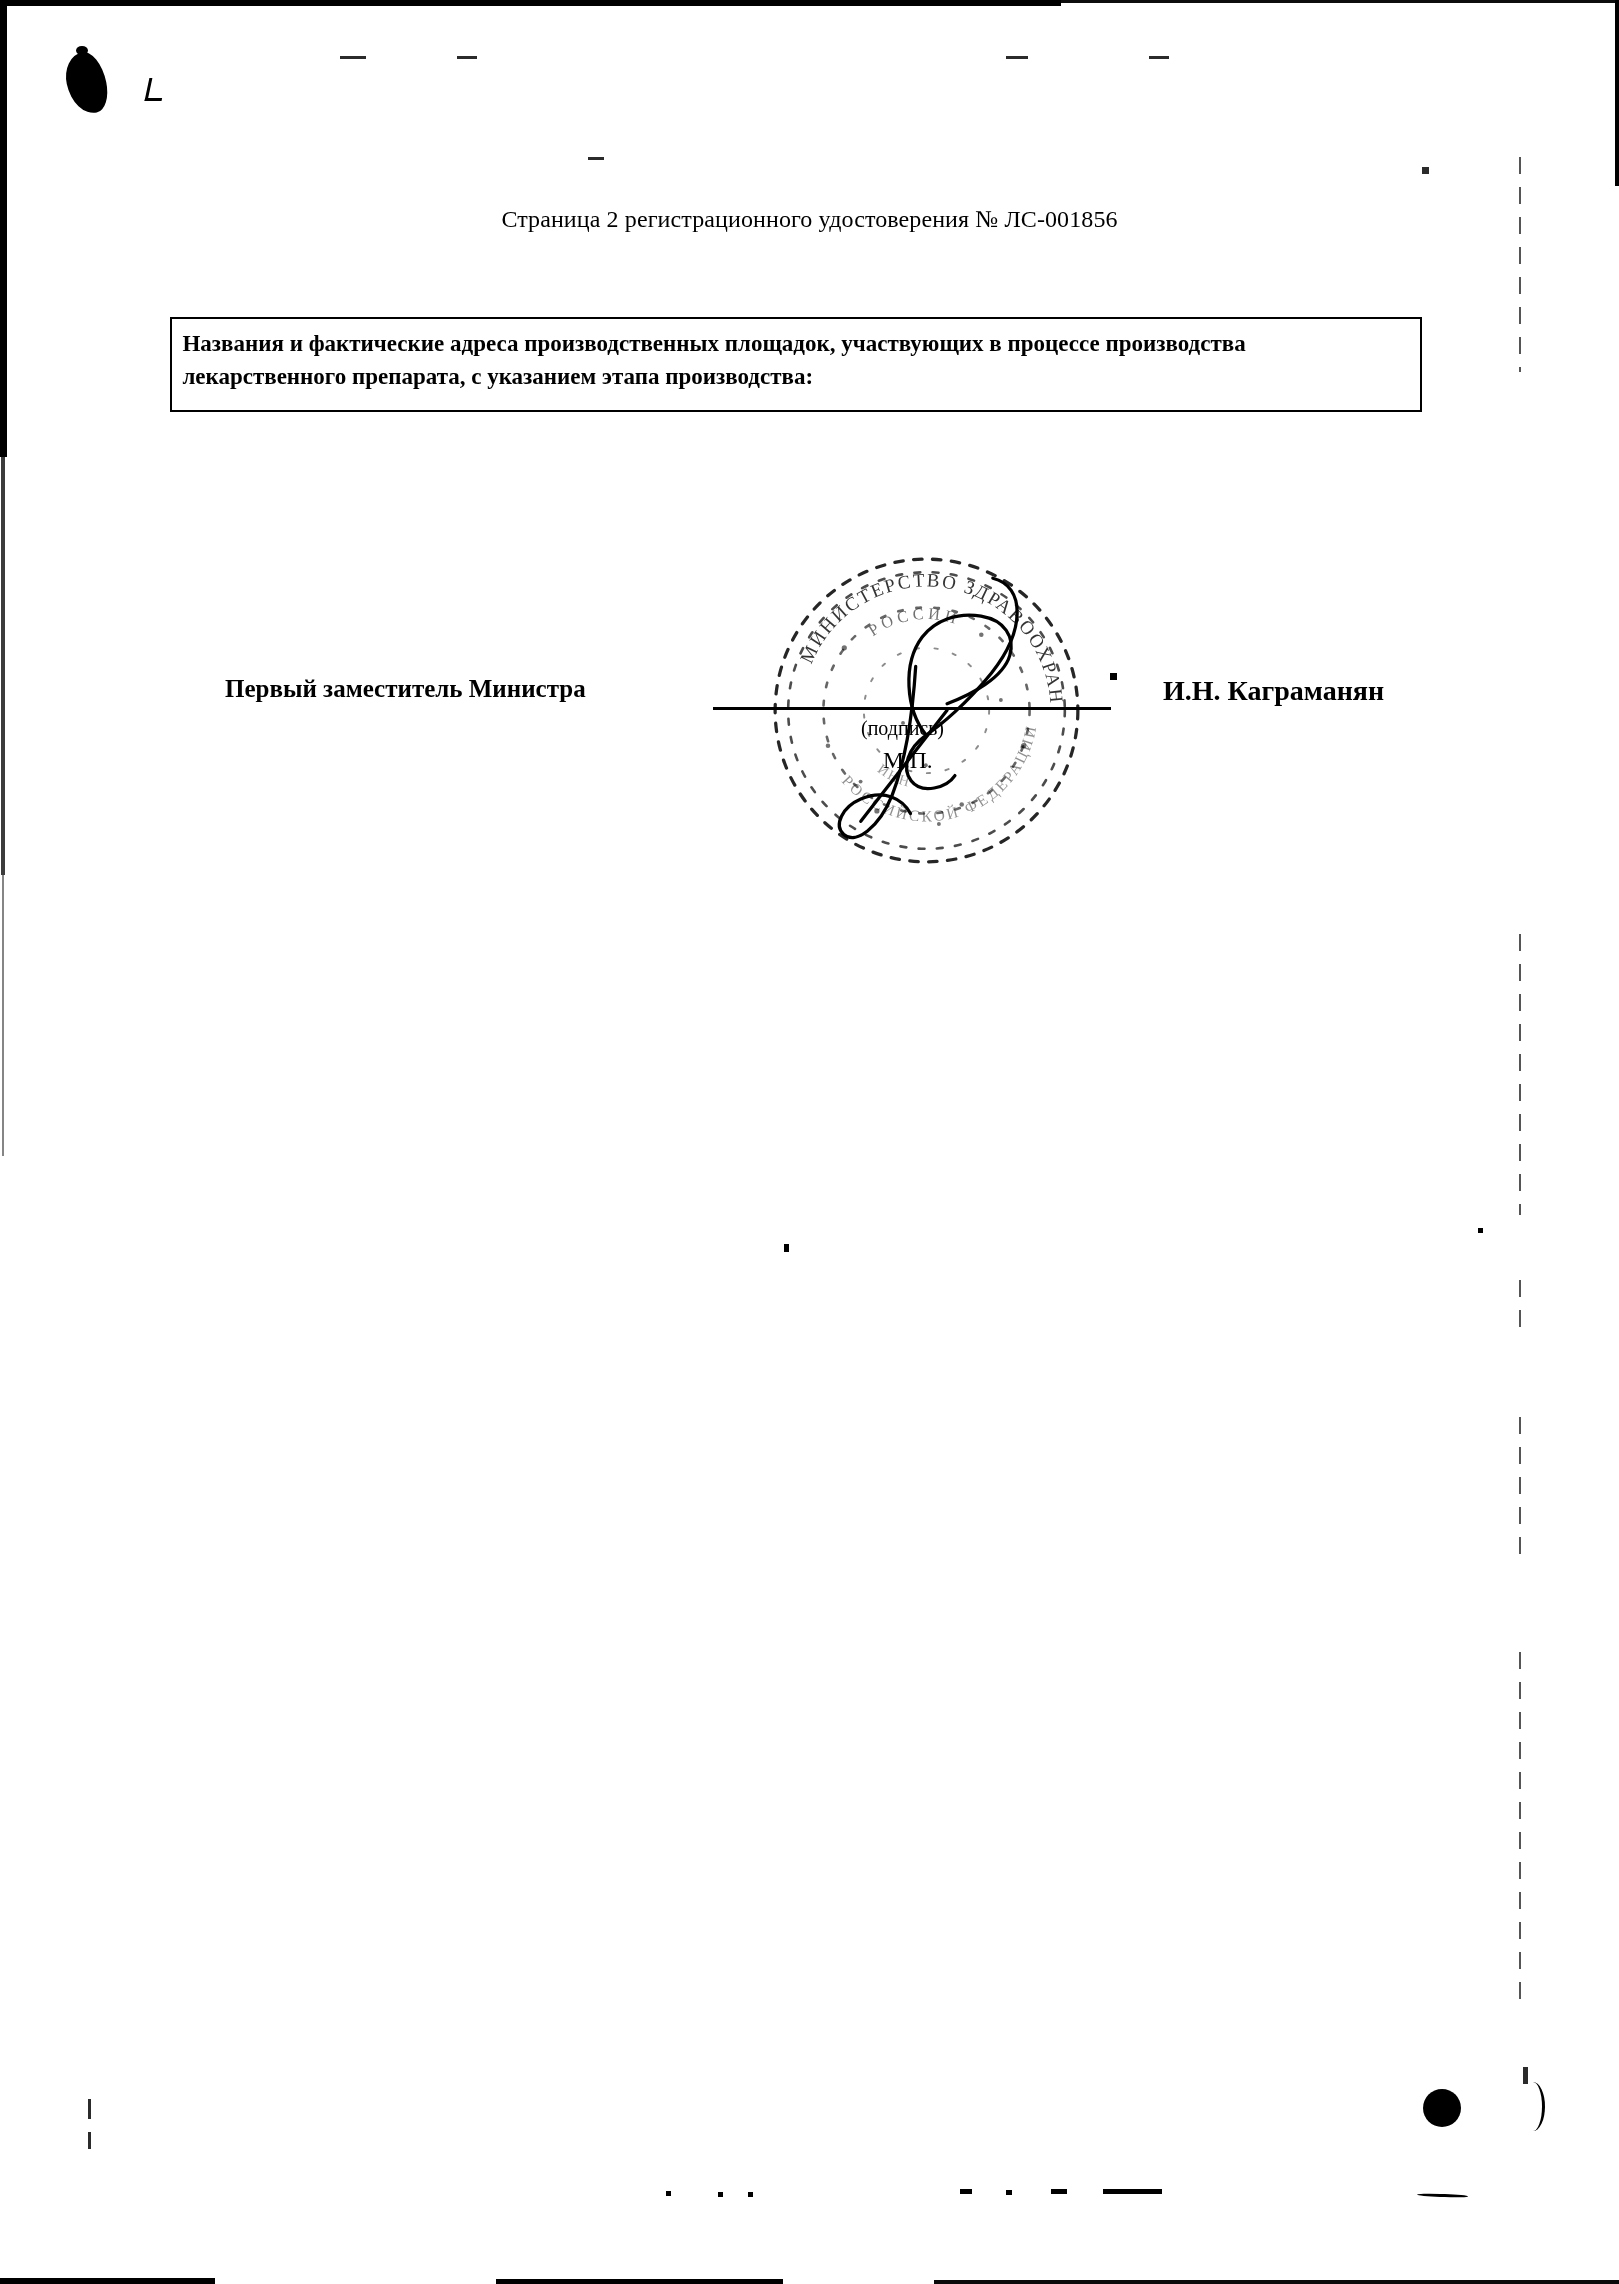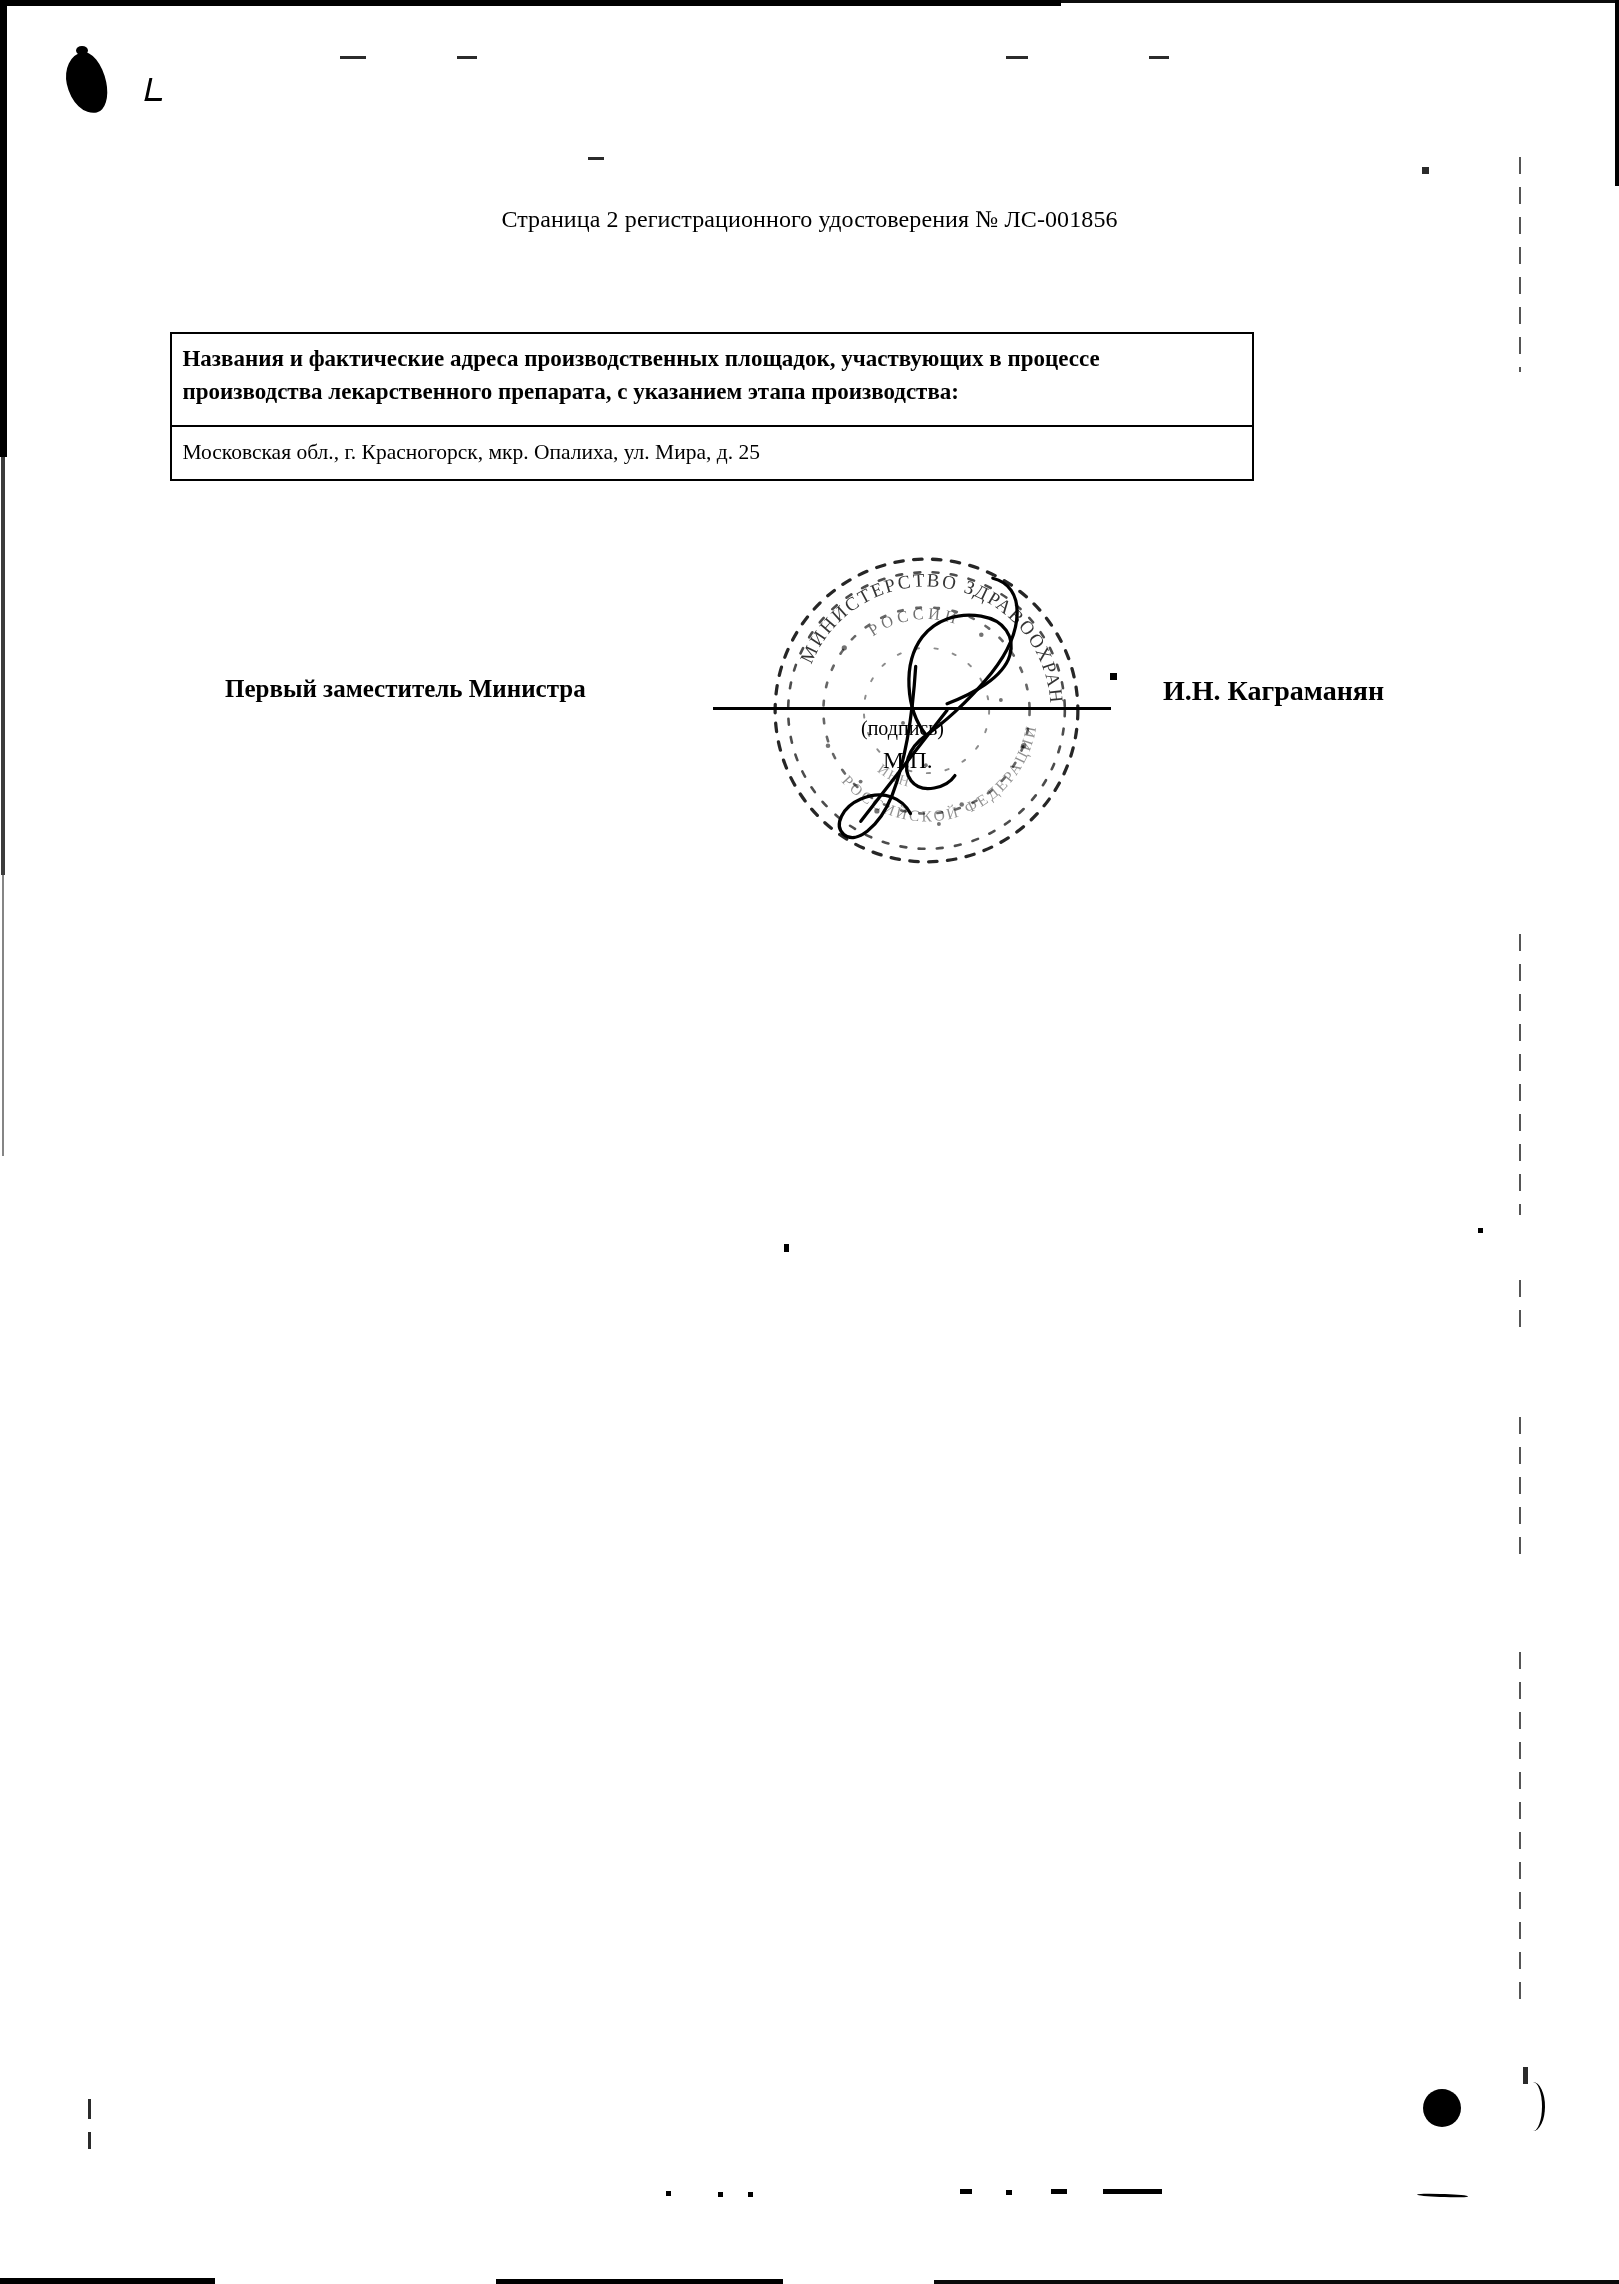--- a/index.html
+++ b/index.html
@@ -187,22 +187,22 @@
     text-align: center;
     font-size: 24px;
     letter-spacing: 0.1px;
     white-space: nowrap;
   }
 
   
   .manufacturer-table {
     position: absolute;
     left: 170px;
-    top: 332px;
-    width: 1084px;
+    top: 317px;
+    width: 1252px;
     border-collapse: collapse;
     table-layout: fixed;
   }
   .manufacturer-table td {
     border: 2.6px solid #000000;
     padding: 9.1px 10.4px 11.8px 10.4px;
     font-size: 23px;
     line-height: 1.42;
     vertical-align: top;
   }
@@ -345,23 +345,20 @@
   <div class="speck" style="left:1110px; top:673px; width:6.5px; height:6.5px;"></div>
   <div class="speck" style="left:1478px; top:1228px; width:4.6px; height:4.6px;"></div>
   <div class="speck" style="left:784px; top:1244px; width:4.6px; height:7.8px;"></div>
 
   <div class="page-header">Страница  2 регистрационного удостоверения № ЛС-001856</div>
 
   <table class="manufacturer-table">
     <tbody>
       <tr>
         <td class="head-cell" colspan="2">Названия и фактические адреса производственных площадок, участвующих в процессе производства лекарственного препарата, с указанием этапа производства:</td>
-      </tr>
-      <tr>
-        <td class="address-cell" colspan="2">Московская обл., г. Красногорск, мкр. Опалиха, ул. Мира, д. 25</td>
       </tr>
     </tbody>
   </table>
 
   <div class="stamp">
     <svg viewBox="0 0 492 492" xmlns="http://www.w3.org/2000/svg">
       <defs>
         <path id="outerArc" d="M 56,246 A 190,190 0 0 1 436,246"></path>
         <path id="outerArcLow" d="M 76,246 A 170,170 0 0 0 416,246"></path>
         <path id="innerArc" d="M 106,246 A 140,140 0 0 1 386,246"></path>

